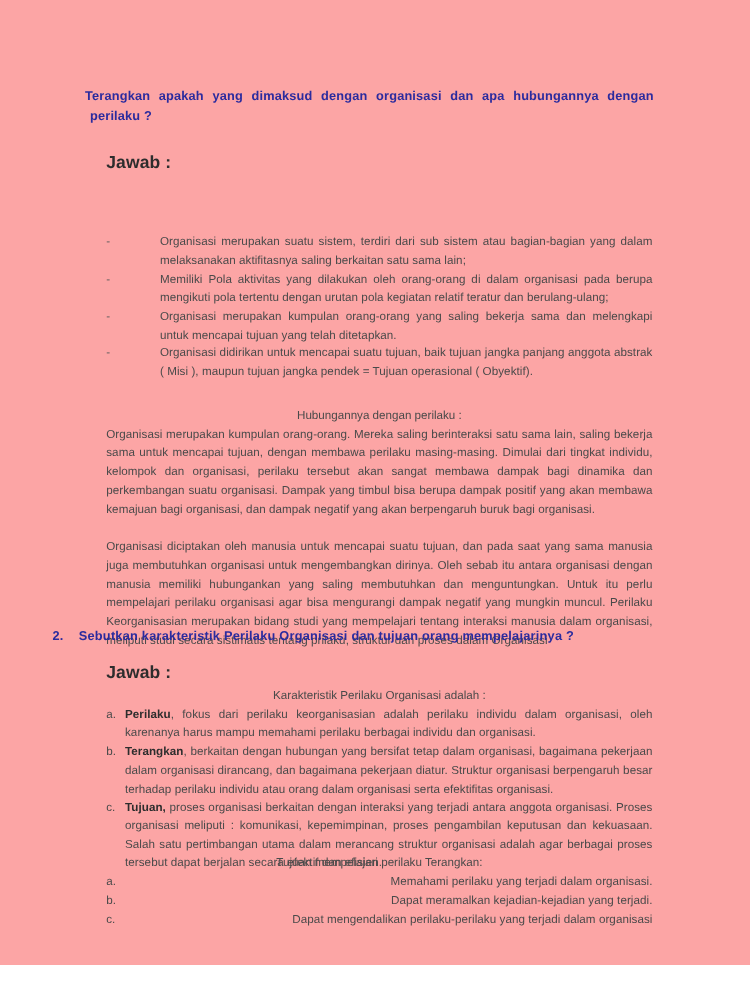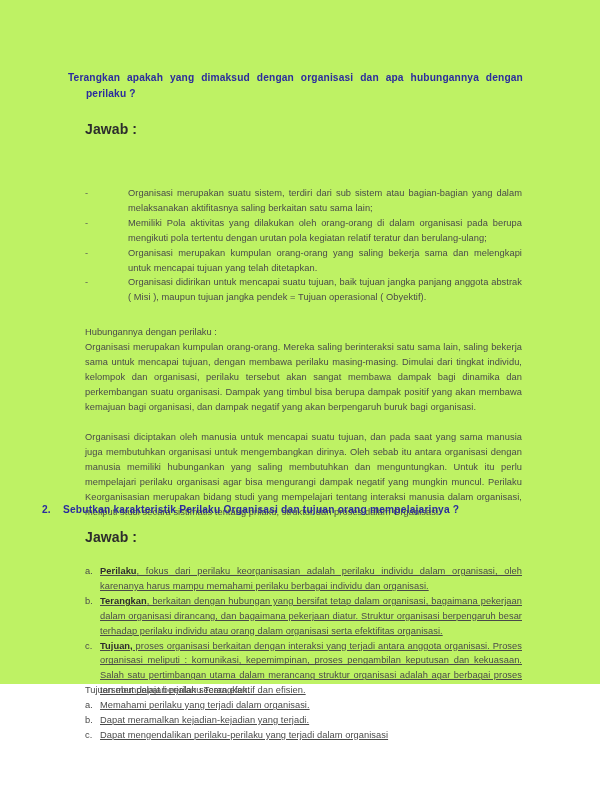--- a/index.html
+++ b/index.html
@@ -13,22 +13,22 @@
     font-family: "Liberation Sans", sans-serif;
     color: #3a3a3a;
     overflow: hidden;
     position: relative;
   }
 
   .page {
     position: absolute;
     left: 0; top: 0;
     width: 600px;
-    height: 684px;
-    background: #bef264;
+    height: 772px;
+    background: #fca5a5;
   }
 
   
   .q-heading {
     color: #2b2b9e;
     font-weight: bold;
     font-size: 10.2px;
     line-height: 15.5px;
     letter-spacing: 0.15px;
     text-align: justify;
@@ -45,21 +45,21 @@
     width: 455px;
   }
   #q1-heading .line1 {
     display: block;
     text-align: justify;
     text-align-last: justify;
     white-space: normal;
   }
   #q1-heading .line2 {
     display: block;
-    margin-left: 18px;
+    margin-left: 4px;
     text-align: left;
   }
 
   #q2-heading {
     position: absolute;
     left: 42px;
     top: 502px;
     width: 490px;
     display: flex;
     gap: 9px;
@@ -129,34 +129,33 @@
     align-items: flex-start;
   }
   .letter-item .marker {
     flex: none;
     width: 15px;
     color: #4a4a4a;
   }
   .letter-item .content {
     flex: 1 1 auto;
     text-align: justify;
-    text-decoration: underline;
   }
   .letter-item .content b { font-weight: bold; color: #2d2d2d; }
 
-  .letter-list.plain .letter-item .content { text-align: left; }
+  .letter-list.plain .letter-item .content { text-align: right; }
 
   .lead-line {
     position: absolute;
     left: 85px;
     width: 437px;
     font-size: 9.3px;
     line-height: 14.9px;
     color: #4a4a4a;
-    text-align: left;
+    text-align: center;
   }
 </style>
 </head>
 <body>
 
 <div class="page">
 
   <div class="q-heading" id="q1-heading">
     <span class="line1">Terangkan apakah yang dimaksud dengan organisasi dan apa hubungannya dengan</span>
     <span class="line2">perilaku ?</span>
@@ -189,20 +188,21 @@
 
   <div class="body-text narrow" style="top:430px;">Organisasi diciptakan oleh manusia untuk mencapai suatu tujuan, dan pada saat yang sama manusia juga membutuhkan organisasi untuk mengembangkan dirinya. Oleh sebab itu antara organisasi dengan manusia memiliki hubungankan yang saling membutuhkan dan menguntungkan. Untuk itu perlu mempelajari perilaku organisasi agar bisa mengurangi dampak negatif yang mungkin muncul. Perilaku Keorganisasian merupakan bidang studi yang mempelajari tentang interaksi manusia dalam organisasi, meliputi studi secara sistimatis tentang prilaku, struktur dan proses dalam Organisasi</div>
 
   <div class="q-heading" id="q2-heading">
     <span class="qnum">2.</span>
     <span class="qtext">Sebutkan karakteristik Perilaku Organisasi dan tujuan orang mempelajarinya ?</span>
   </div>
 
   <div class="jawab" id="jawab-2">Jawab :</div>
 
+  <div class="lead-line" style="top:549px;">Karakteristik Perilaku Organisasi adalah :</div>
 
   <div class="letter-list" style="top:564px;">
     <div class="letter-item">
       <span class="marker">a.</span>
       <span class="content"><b>Perilaku</b><span>, fokus dari perilaku keorganisasian adalah perilaku individu dalam organisasi, oleh karenanya harus mampu memahami perilaku berbagai individu dan organisasi.</span></span>
     </div>
     <div class="letter-item">
       <span class="marker">b.</span>
       <span class="content"><b>Terangkan</b><span>, berkaitan dengan hubungan yang bersifat tetap dalam organisasi, bagaimana pekerjaan dalam organisasi dirancang, dan bagaimana pekerjaan diatur. Struktur organisasi berpengaruh besar terhadap perilaku individu atau orang dalam organisasi serta efektifitas organisasi.</span></span>
     </div>

